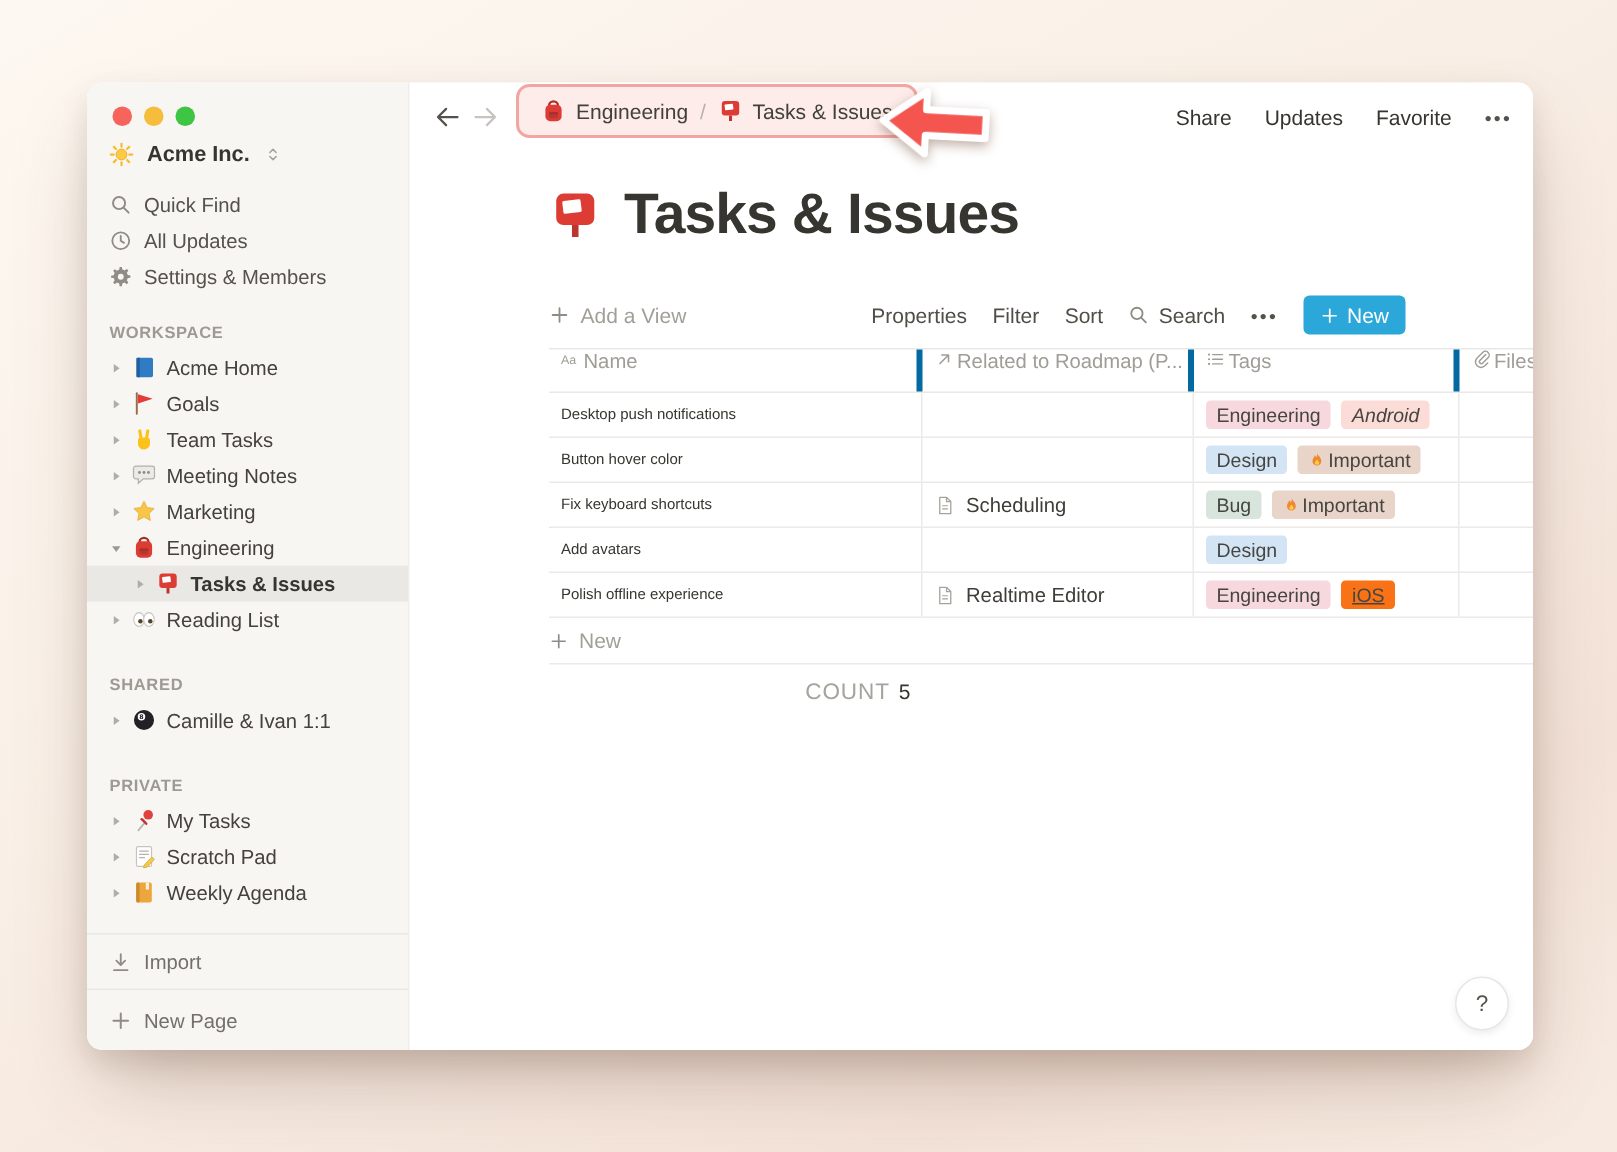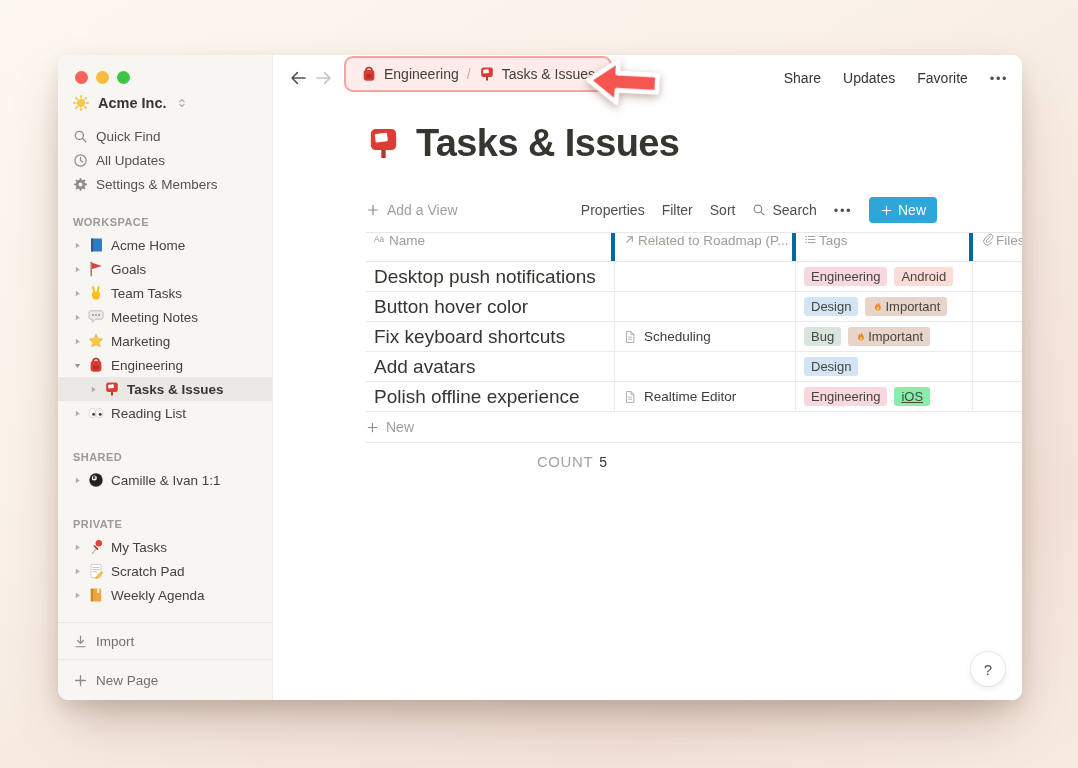--- a/index.html
+++ b/index.html
@@ -55,21 +55,21 @@
   .tool-item{cursor:pointer;display:flex;align-items:center;gap:6px}
   .new-btn{display:flex;align-items:center;gap:5px;color:#fff;font-size:14px;font-weight:500;padding:5px 11px;border-radius:4px;cursor:pointer;background:#2ba8d9}
   .new-btn svg path{stroke:#fff}
   
   .table{width:727px}
   .thead,.tr{display:grid;grid-template-columns:249px 181px 177px 120px}
   .thead{height:28px;border-bottom:1px solid #e9e8e6}
   .th{display:flex;align-items:flex-start;gap:2px;padding:0 8px;color:#a09d96;font-size:13.5px;border-right:4px solid #0369a1;white-space:nowrap;overflow:hidden;cursor:pointer}
   .tr{height:29px;border-bottom:1px solid #eceae8}
   .td{display:flex;align-items:center;padding:0 8px;border-right:1px solid #eceae8;overflow:hidden}
-  .td-name{font-weight:500;font-size:19px;color:#37352f;cursor:pointer}
+  .td-name{font-weight:500;font-size:10px;color:#37352f;cursor:pointer}
   .td-related{gap:7px;font-size:13.5px;color:#3f3d37;cursor:pointer}
   .td-tags{gap:7px;cursor:pointer}
   .tag{display:inline-flex;align-items:center;height:19px;padding:0 7px;border-radius:3px;font-size:13px;color:#474540;white-space:nowrap;cursor:pointer}
   .tag .icon{margin-right:1px}
   .new-row{display:flex;align-items:center;gap:7px;height:30px;color:#a29f98;font-size:14px;border-bottom:1px solid #eceae8;cursor:pointer;width:657px}
   .count-row{display:flex;justify-content:flex-end;align-items:baseline;gap:6px;width:249px;margin-top:10px;padding-right:8px;box-sizing:border-box;cursor:pointer}
   .count-label{font-size:15px;letter-spacing:.6px;color:#a6a39c;font-weight:500}
   .count-value{font-size:14px;color:#37352f}
   .help-btn{position:absolute;right:16px;bottom:13px;width:34px;height:34px;border-radius:50%;background:#fff;
     border:1px solid #e8e6e2;box-shadow:0 2px 6px rgba(0,0,0,.08);display:flex;align-items:center;justify-content:center;
@@ -477,21 +477,21 @@
           <div id="table-body">
               <div class="tr">
                 <div class="td td-name">
                   <span>Desktop push notifications</span>
                 </div>
                 <div class="td td-related"></div>
                 <div class="td td-tags">
                   <span class="tag" style="background: rgb(246, 216, 222);">
                     <span class="tag-label">Engineering</span>
                   </span>
-                  <span class="tag" style="background: rgb(251, 220, 214);">
+                  <span class="tag" style="background: rgb(251, 220, 214); font-style: italic;">
                     <span class="tag-label">Android</span>
                   </span>
                 </div>
                 <div class="td td-files"></div>
               </div>
               <div class="tr">
                 <div class="td td-name">
                   <span>Button hover color</span>
                 </div>
                 <div class="td td-related"></div>
@@ -564,21 +564,21 @@
                       <path d="M9.2 1.8V5h3.2" fill="none"></path>
                       <path d="M5.8 8.2h4.4M5.8 10.6h4.4" stroke-width=".9"></path>
                     </svg>
                   </span>
                   <span class="rel-label">Realtime Editor</span>
                 </div>
                 <div class="td td-tags">
                   <span class="tag" style="background: rgb(246, 216, 222);">
                     <span class="tag-label">Engineering</span>
                   </span>
-                  <span class="tag" style="background: #86efac; text-decoration: underline;">
+                  <span class="tag" style="background: #f97316; text-decoration: underline;">
                     <span class="tag-label">iOS</span>
                   </span>
                 </div>
                 <div class="td td-files"></div>
               </div>
             </div>
           <div class="new-row">
             <span class="icon i13" id="newrow-plus">
                 <svg viewBox="0 0 16 16" fill="none" stroke="#8f8c85" stroke-width="1.4" stroke-linecap="round">
                   <path d="M8 2.8v10.4M2.8 8h10.4"></path>

